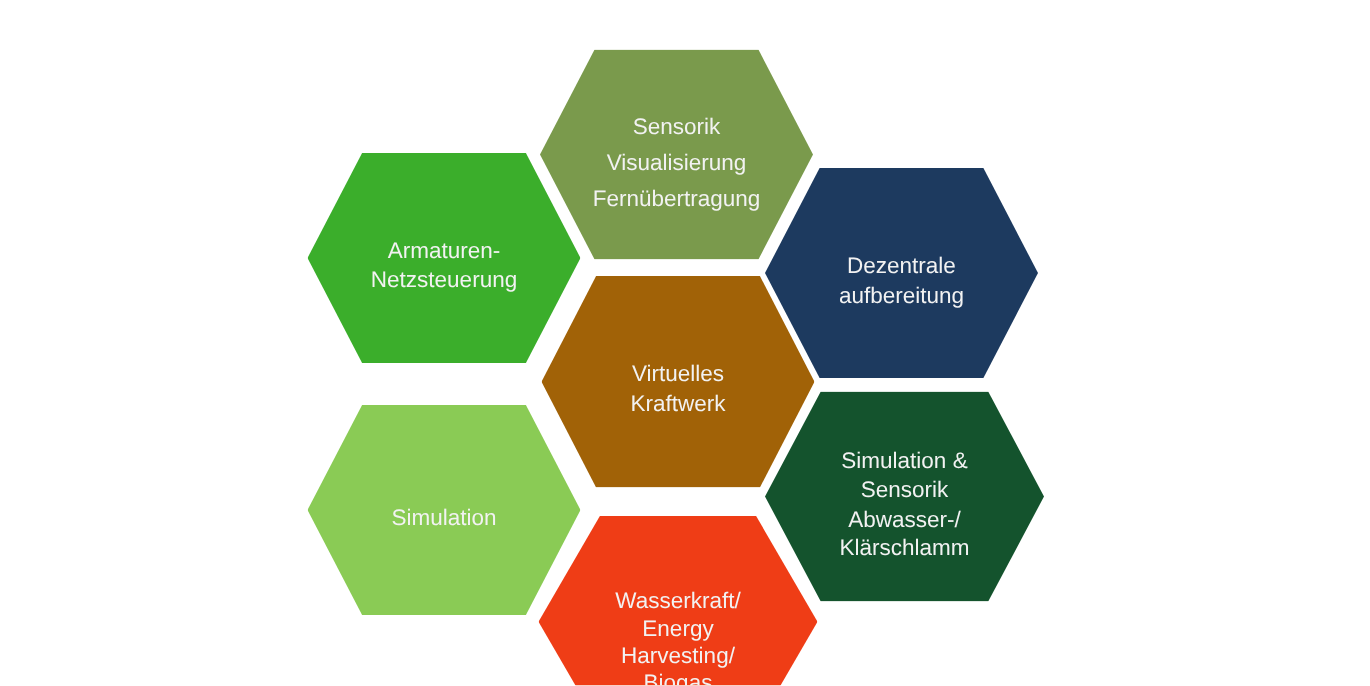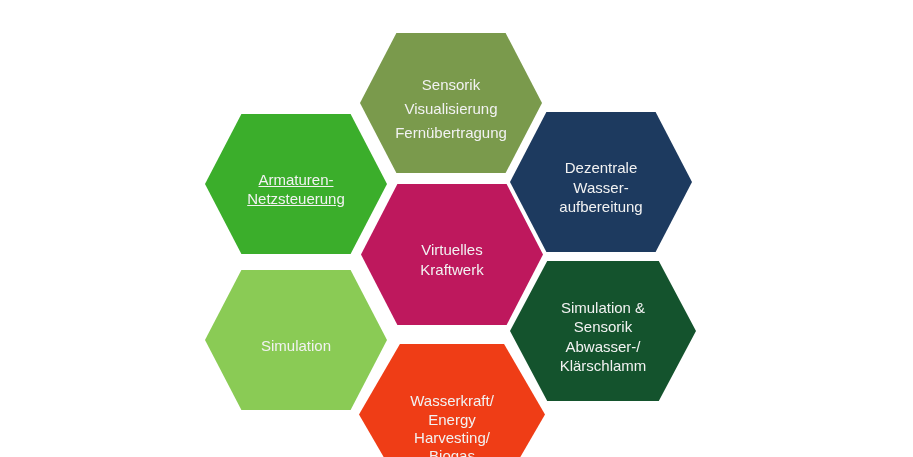--- a/index.html
+++ b/index.html
@@ -25,21 +25,21 @@
     justify-content: center;
     text-align: center;
     color: #F2F2F2;
     font-size: 15px;
     line-height: 1.28;
   }
   .hex .hex-label { width: 100%; margin-top: 11px; }
   .hex .line { display: block; }
 
   #hex-sensorik     { left: 360px; top:  33px; line-height: 1.6; }
-  #hex-armaturen    { left: 205px; top: 114px; line-height: 1.22; text-decoration: underline; }
+  #hex-armaturen    { left: 205px; top: 102px; line-height: 1.22; }
   #hex-dezentrale   { left: 510px; top: 112px; line-height: 1.3; }
   #hex-virtuelles   { left: 361px; top: 184px; height: 141px; line-height: 1.33; }
   #hex-hydraulische { left: 205px; top: 270px; line-height: 1.33; }
   #hex-simulation   { left: 510px; top: 261px; width: 186px; line-height: 1.27; }
   #hex-wasserkraft  {
     left: 359px; top: 344px;
     width: 186px; height: 141px;
     line-height: 1.22;
     clip-path: polygon(0% 50%, 22% 0%, 78% 0%, 100% 50%, 78% 100%, 22% 100%);
     padding-top: 18px;
@@ -62,26 +62,25 @@
   <div class="hex" id="hex-armaturen" style="background-color: rgb(59, 174, 43);">
     <div class="hex-label">
       <span class="line">Armaturen-</span>
       <span class="line">Netzsteuerung</span>
     </div>
   </div>
 
   <div class="hex" id="hex-dezentrale" style="background-color: rgb(29, 58, 95);">
     <div class="hex-label">
       <span class="line">Dezentrale</span>
-      <span class="line">Wasser-</span>
       <span class="line">aufbereitung</span>
     </div>
   </div>
 
-  <div class="hex" id="hex-virtuelles" style="background-color: #be185d;">
+  <div class="hex" id="hex-virtuelles" style="background-color: #a16207;">
     <div class="hex-label">
       <span class="line">Virtuelles</span>
       <span class="line">Kraftwerk</span>
     </div>
   </div>
 
   <div class="hex" id="hex-hydraulische" style="background-color: rgb(138, 203, 85);">
     <div class="hex-label">
       <span class="line">Simulation</span>
     </div>

